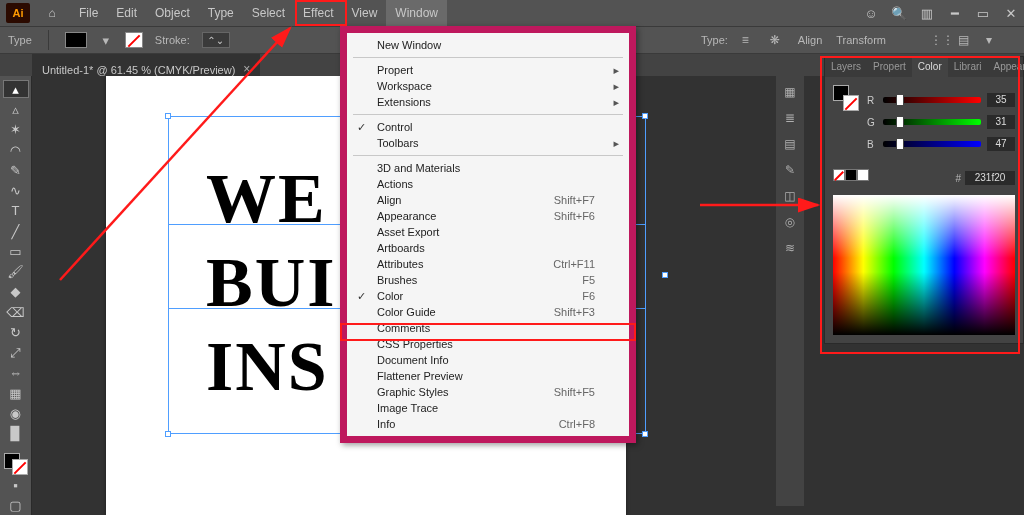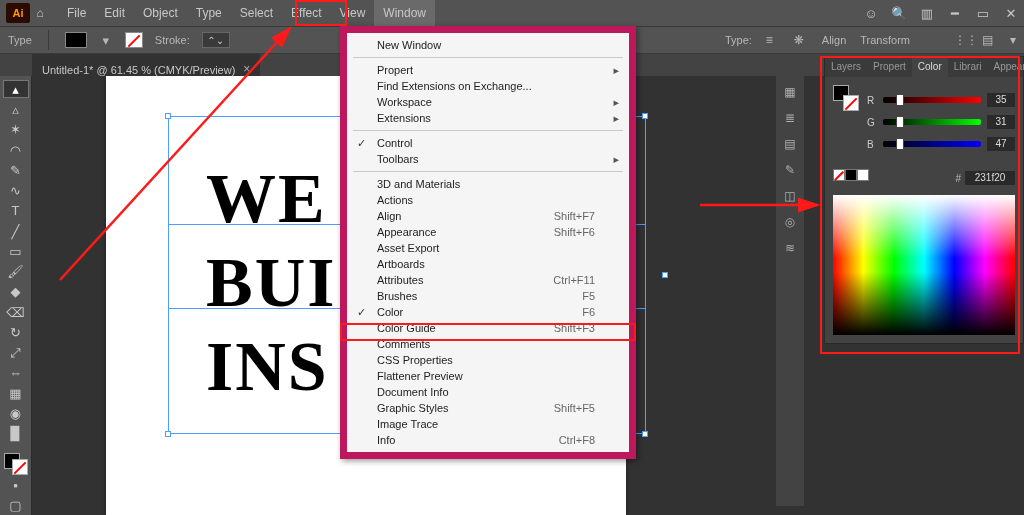--- a/index.html
+++ b/index.html
@@ -23,21 +23,21 @@
     padding-left: 6px;
     gap: 0;
   }
   .logo {
     width: 24px; height: 20px;
     background: #2b0a00;
     color: #ff9a00;
     font-weight: bold;
     font-size: 11px;
     display: flex; align-items: center; justify-content: center;
-    margin-right: 2px;
+    margin-right: 14px;
     border-radius: 2px;
   }
   .home-ic {
     width: 16px; height: 14px; margin-right: 10px;
     display:flex;align-items:center;justify-content:center;
     color:#c8c8c8;font-size:12px;
   }
   .menubar-item {
     padding: 0 9px;
     height: 26px; line-height: 26px;
@@ -63,21 +63,21 @@
     gap:12px;
     font-size:11px;
     color:#b8b8b8;
   }
   .optionsbar .sep{width:1px;height:20px;background:#3a3a3a;margin:0 4px;}
   .swatch-black{width:22px;height:16px;background:#000;border:1px solid #888;}
   .noswatch{width:18px;height:16px;background:#fff;border:1px solid #888;position:relative;}
   .noswatch::after{content:"";position:absolute;left:0;right:0;top:50%;border-top:2px solid red;transform:rotate(-45deg);}
   .opt-label{color:#b8b8b8;}
   .stroke-in{width:28px;height:16px;background:#3a3a3a;border:1px solid #666;color:#ccc;font-size:10px;display:flex;align-items:center;justify-content:center;}
-  .opt-group-right{position:absolute;right:0;top:26px;height:28px;display:flex;align-items:center;gap:14px;}
+  .opt-group-right{position:absolute;right:24px;top:26px;height:28px;display:flex;align-items:center;gap:14px;}
   .op-ic{width:14px;height:14px;color:#b8b8b8;font-size:12px;}
   
   .doctab-row{height:22px;background:#434343;display:flex;align-items:center;padding-left:32px;}
   .doctab{height:22px;background:#323232;padding:0 10px;display:flex;align-items:flex-end;gap:8px;font-size:11px;color:#c8c8c8;}
   .doctab .x{font-size:12px;color:#aaa;cursor:pointer;}
   
   .workspace{position:absolute;left:32px;right:0;top:76px;bottom:0;background:#323232;overflow:hidden;}
   .artboard{
     position:absolute;left:74px;top:0;width:520px;height:440px;
     background:#fff;
@@ -250,23 +250,20 @@
 </div>
 
 <div class="dropdown" id="dd">
     <div class="dd-item">
       <span>New Window</span>
     </div>
     <div class="dd-sep"></div>
     <div class="dd-item dd-sub">
       <span>Propert</span>
     </div>
-    <div class="dd-item">
-      <span>Find Extensions on Exchange...</span>
-    </div>
     <div class="dd-item dd-sub">
       <span>Workspace</span>
     </div>
     <div class="dd-item dd-sub">
       <span>Extensions</span>
     </div>
     <div class="dd-sep"></div>
     <div class="dd-item dd-check">
       <span>Control</span>
     </div>
@@ -310,24 +307,24 @@
       <span>Color Guide</span>
       <span class="dd-short">Shift+F3</span>
     </div>
     <div class="dd-item">
       <span>Comments</span>
     </div>
     <div class="dd-item">
       <span>CSS Properties</span>
     </div>
     <div class="dd-item">
+      <span>Document Info</span>
+    </div>
+    <div class="dd-item">
       <span>Flattener Preview</span>
-    </div>
-    <div class="dd-item">
-      <span>Document Info</span>
     </div>
     <div class="dd-item">
       <span>Graphic Styles</span>
       <span class="dd-short">Shift+F5</span>
     </div>
     <div class="dd-item">
       <span>Image Trace</span>
     </div>
     <div class="dd-item">
       <span>Info</span>

